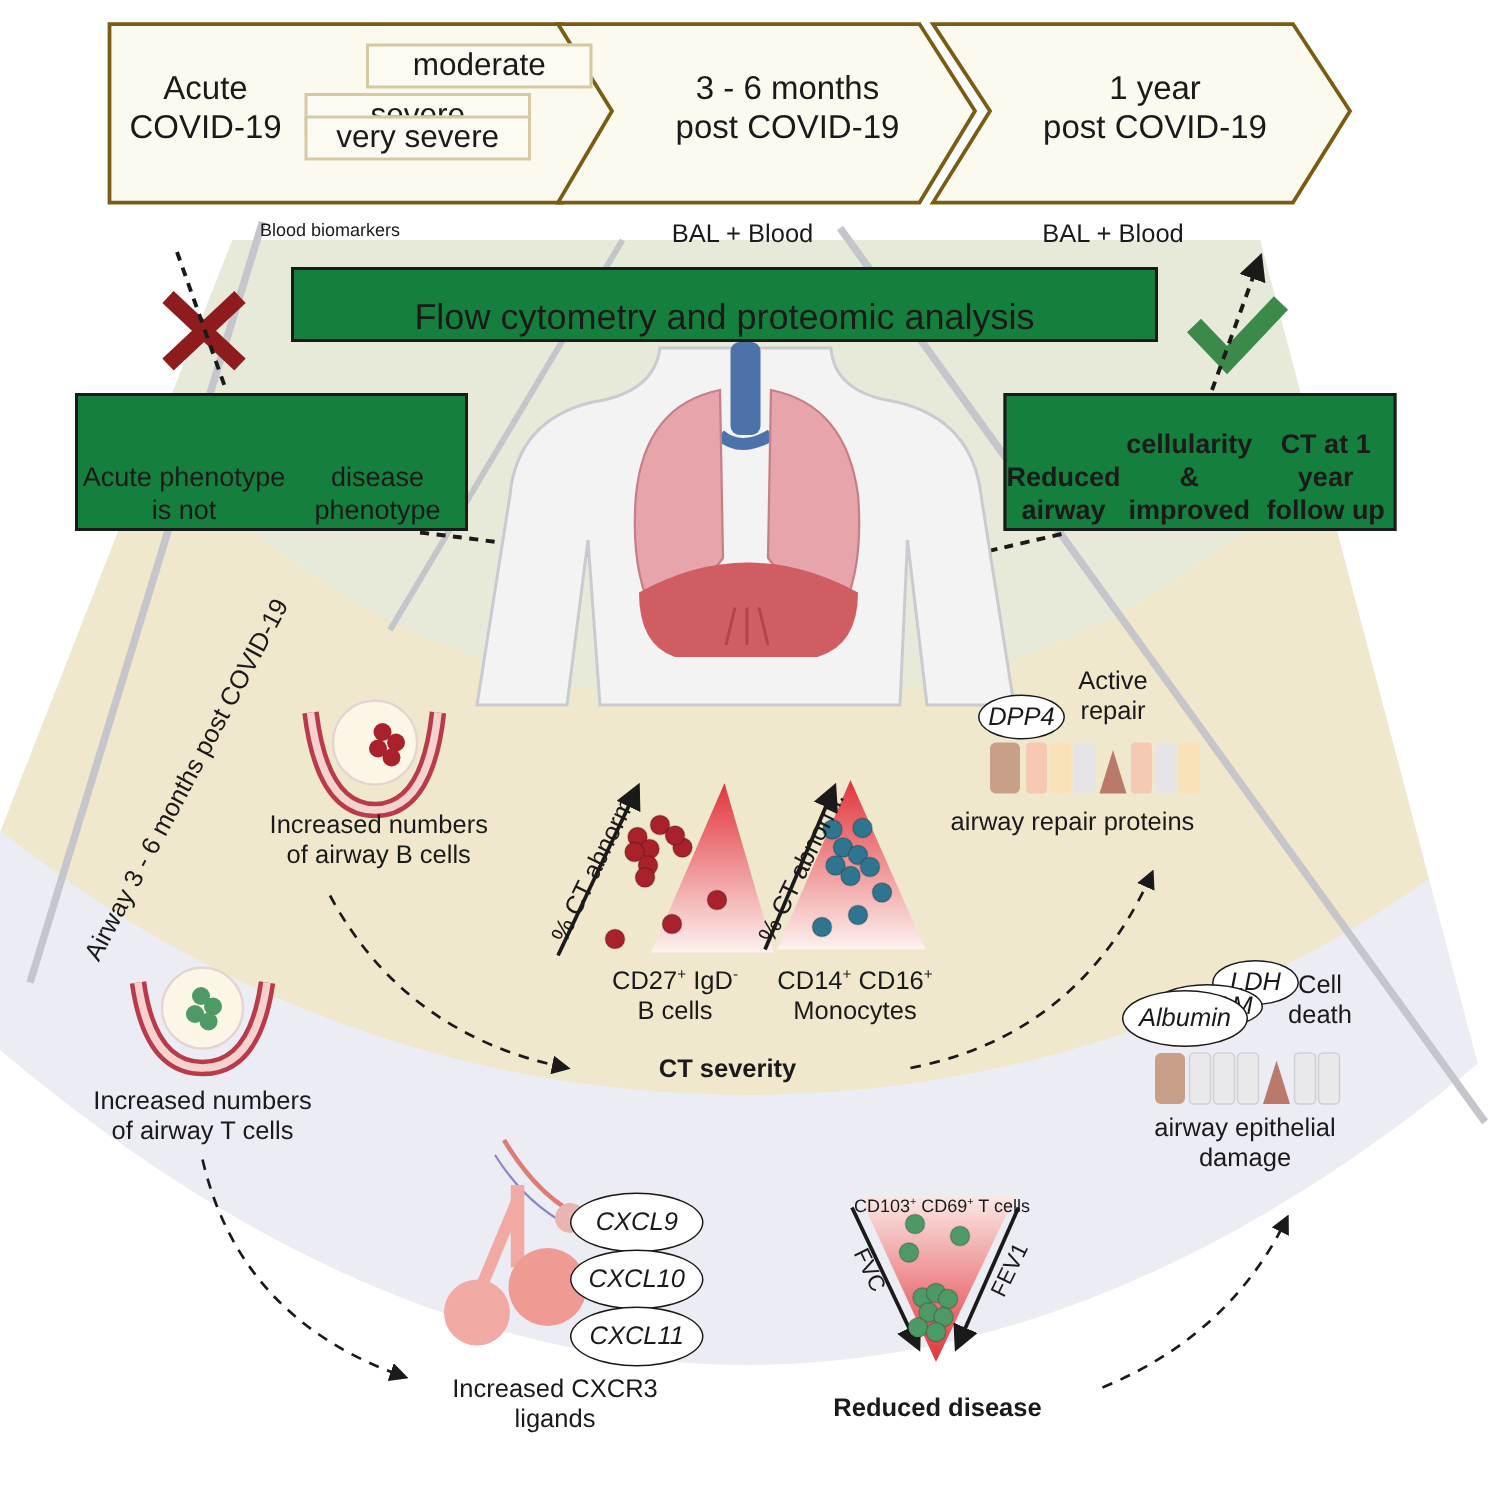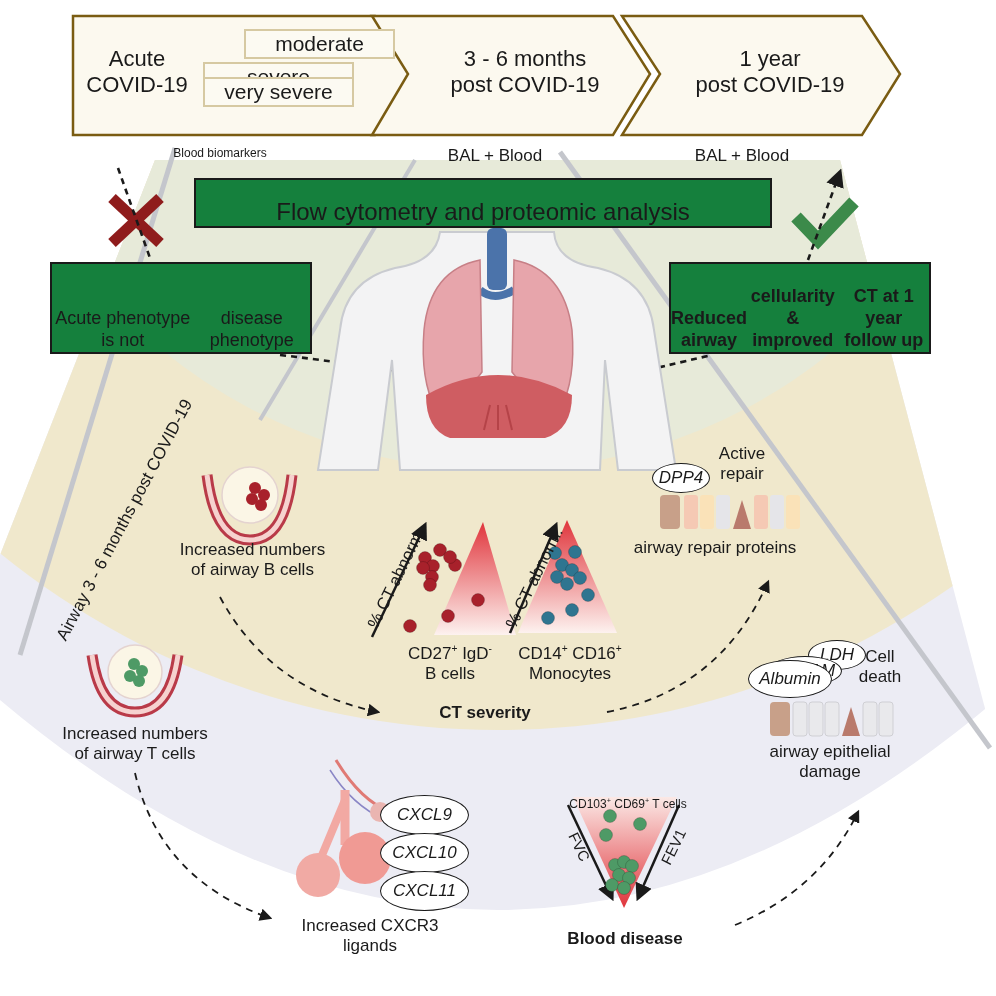--- a/index.html
+++ b/index.html
@@ -260,21 +260,21 @@
 <div class="ellipse" style="left:380px;top:871px;width:89px;height:40px;">CXCL11</div>
 <div class="lbl" style="left:285px;top:916px;width:170px;font-size:17px;">
   <div>Increased CXCR3</div>
     <div>ligands</div>
 </div>
 <div class="lbl" style="left:528px;top:774px;width:200px;font-size:12px;margin-top:23px;">
   <span>CD103</span><sup>+</sup><span> CD69</span><sup>+</sup><span> T cells</span>
 </div>
 <div class="lbl" style="left:564px;top:838px;font-size:15px;transform:rotate(64deg);">FVC</div>
 <div class="lbl" style="left:655px;top:838px;font-size:15px;transform:rotate(-64deg);">FEV1</div>
-<div class="lbl" style="left:545px;top:929px;width:160px;font-size:17px;font-weight:bold;">Blood disease</div>
+<div class="lbl" style="left:545px;top:929px;width:160px;font-size:17px;font-weight:bold;">Reduced disease</div>
 
 <div class="ellipse" style="left:808px;top:640px;width:58px;height:30px;">LDH</div>
 <div class="ellipse" style="left:768px;top:656px;width:74px;height:30px;">EPCAM</div>
 <div class="ellipse" style="left:748px;top:660px;width:84px;height:38px;">Albumin</div>
 <div class="lbl" style="left:845px;top:647px;width:70px;font-size:17px;">
   <div>Cell</div>
     <div>death</div>
 </div>
 <div class="lbl" style="left:755px;top:742px;width:150px;font-size:17px;">
   <div>airway epithelial</div>

